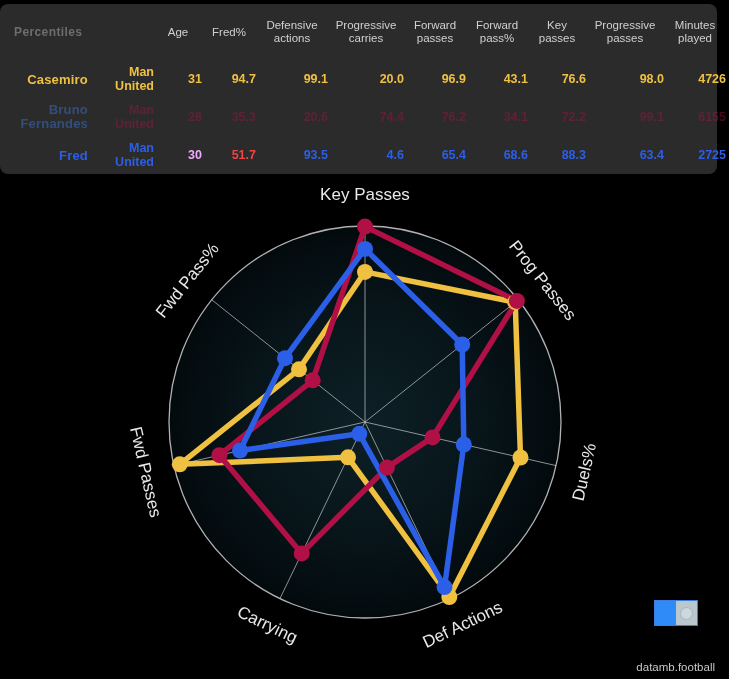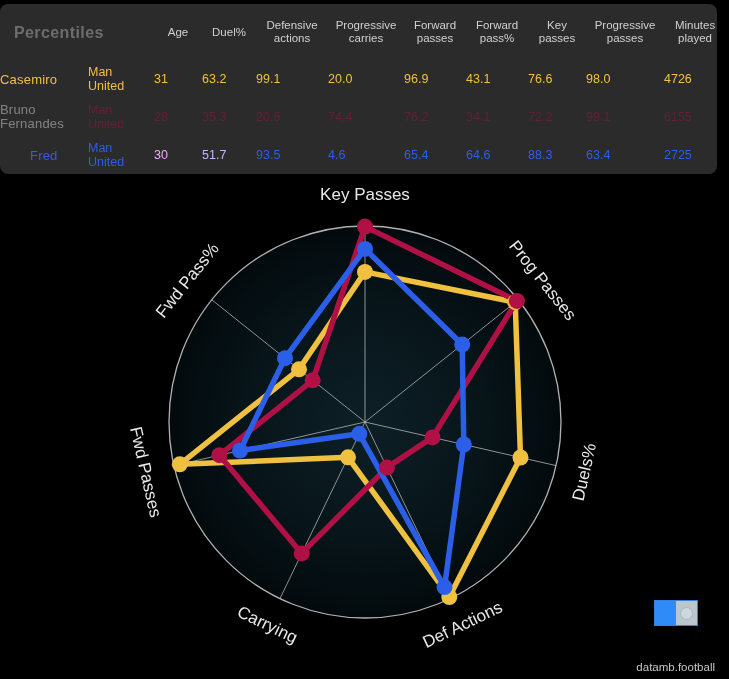--- a/index.html
+++ b/index.html
@@ -37,30 +37,30 @@
     font-size: 11.5px;
     line-height: 13px;
     text-align: center;
     vertical-align: middle;
     padding: 0;
     height: 56px;
   }
   table.pct th.corner {
     color: #6d6d6d;
     font-weight: bold;
-    font-size: 16px;
+    font-size: 12px;
     text-align: left;
     padding-left: 14px;
     letter-spacing: .4px;
   }
   table.pct td {
-    text-align: left;
+    text-align: right;
     vertical-align: middle;
     font-size: 12.5px;
-    font-weight: normal;
+    font-weight: bold;
     padding: 0;
     height: 38px;
   }
   table.pct td.pname {
     font-size: 13px;
     letter-spacing: .2px;
   }
   table.pct td.team {
     font-size: 12.5px;
     line-height: 14px;
@@ -153,21 +153,21 @@
         <col class="c-min">
         <col class="c-btn">
     </colgroup>
     <thead>
       <tr>
         <th class="corner" colspan="2">Percentiles</th>
         <th>
           <span>Age</span>
         </th>
         <th>
-          <span>Duel%</span>
+          <span>Fred%</span>
         </th>
         <th>
           <span>Defensive</span><br>
           <span>actions</span>
         </th>
         <th>
           <span>Progressive</span><br>
           <span>carries</span>
         </th>
         <th>
@@ -191,53 +191,53 @@
           <span>played</span>
         </th>
         <th></th>
       </tr>
     </thead>
     <tbody id="table-body">
         <tr>
           <td class="pname" style="color: rgb(240, 192, 64);">Casemiro</td>
           <td class="team" style="color: rgb(240, 192, 64);"><span>Man</span><br><span>United</span></td>
           <td style="color: rgb(240, 192, 64);">31</td>
-          <td style="color: rgb(240, 192, 64);">63.2</td>
+          <td style="color: rgb(240, 192, 64);">94.7</td>
           <td style="color: rgb(240, 192, 64);">99.1</td>
           <td style="color: rgb(240, 192, 64);">20.0</td>
           <td style="color: rgb(240, 192, 64);">96.9</td>
           <td style="color: rgb(240, 192, 64);">43.1</td>
           <td style="color: rgb(240, 192, 64);">76.6</td>
           <td style="color: rgb(240, 192, 64);">98.0</td>
           <td style="color: rgb(240, 192, 64);">4726</td>
           <td></td>
         </tr>
         <tr class="row-dim">
-          <td class="pname" style="color: #ffffff; line-height: 14px;"><span>Bruno</span><br><span>Fernandes</span></td>
+          <td class="pname" style="color: #3b82f6; line-height: 14px;"><span>Bruno</span><br><span>Fernandes</span></td>
           <td class="team" style="color: rgb(176, 16, 70);"><span>Man</span><br><span>United</span></td>
           <td style="color: rgb(176, 16, 70);">28</td>
           <td style="color: rgb(176, 16, 70);">35.3</td>
           <td style="color: rgb(176, 16, 70);">20.6</td>
           <td style="color: rgb(176, 16, 70);">74.4</td>
           <td style="color: rgb(176, 16, 70);">76.2</td>
           <td style="color: rgb(176, 16, 70);">34.1</td>
           <td style="color: rgb(176, 16, 70);">72.2</td>
           <td style="color: rgb(176, 16, 70);">99.1</td>
           <td style="color: rgb(176, 16, 70);">6155</td>
           <td></td>
         </tr>
         <tr>
           <td class="pname" style="color: rgb(43, 95, 232); padding-left: 30px;">Fred</td>
           <td class="team" style="color: rgb(43, 95, 232);"><span>Man</span><br><span>United</span></td>
           <td style="color: #f0abfc;">30</td>
-          <td style="color: #c4b5fd;">51.7</td>
+          <td style="color: #ef4444;">51.7</td>
           <td style="color: rgb(43, 95, 232);">93.5</td>
           <td style="color: rgb(43, 95, 232);">4.6</td>
           <td style="color: rgb(43, 95, 232);">65.4</td>
-          <td style="color: rgb(43, 95, 232);">64.6</td>
+          <td style="color: rgb(43, 95, 232);">68.6</td>
           <td style="color: rgb(43, 95, 232);">88.3</td>
           <td style="color: rgb(43, 95, 232);">63.4</td>
           <td style="color: rgb(43, 95, 232);">2725</td>
           <td></td>
         </tr>
       </tbody>
   </table>
 </div>
 
 <div id="radar-wrap">

